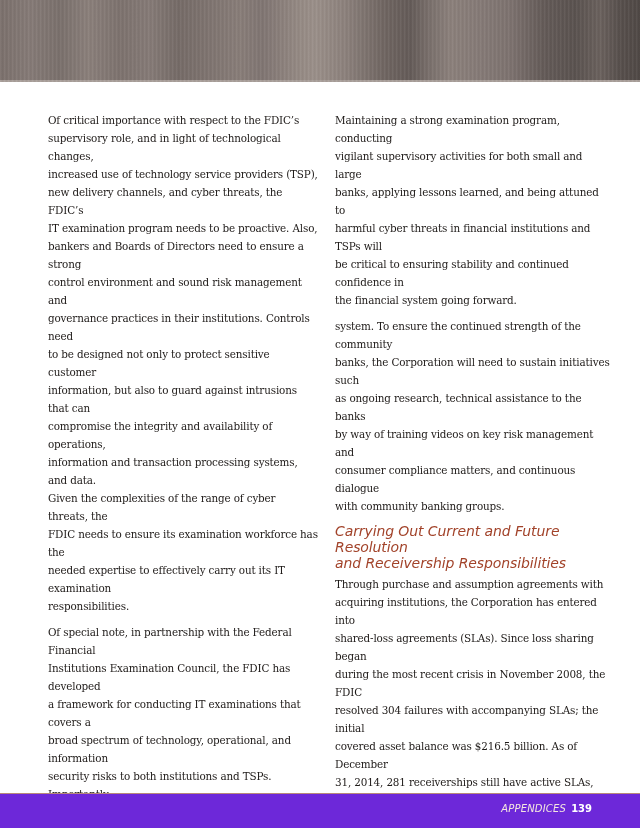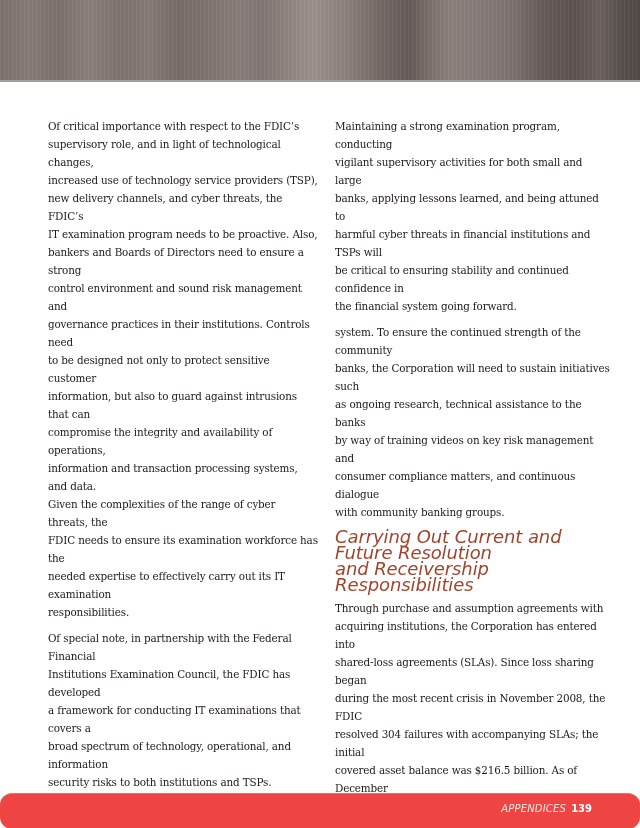--- a/index.html
+++ b/index.html
@@ -26,30 +26,30 @@
   }
   .header-band .edge {
     position: absolute; left: 0; bottom: 0; width: 100%; height: 2px; background: #a99f9a;
   }
   .col {
     position: absolute; top: 111px;
     font-size: 10.4px; line-height: 18px; letter-spacing: -0.15px;
   }
   .col.left { left: 48px; width: 270px; }
   .col.right { left: 335px; width: 276px; top: 111px; }
-  .col p { margin: 6px 0 8px 0; white-space: pre-line; }
+  .col p { margin: 0 0 8px 0; white-space: pre-line; }
   .section-heading {
     font-family: "DejaVu Sans", "Liberation Sans", sans-serif;
     font-style: italic; font-weight: normal;
-    color: #a2432a; font-size: 18px; line-height: 16px;
+    color: #a2432a; font-size: 14px; line-height: 16px;
     margin: 2px 0 4px 0; white-space: pre-line; letter-spacing: -0.1px;
   }
   .footer-band {
     position: absolute; left: 0; top: 793px; width: 640px; height: 35px;
-    background: #ef4444; border-top: 1px solid #b8877a; border-radius: 12px;
+    background: #6d28d9; border-top: 1px solid #b8877a;
   }
   .footer-text {
     position: absolute; right: 48px; top: 9px;
     font-family: "DejaVu Sans", "Liberation Sans", sans-serif;
     font-size: 10px; color: #f4e6e0;
   }
   .footer-text .section { font-style: italic; letter-spacing: 0.2px; }
   .footer-text .page { font-weight: bold; margin-left: 5px; color: #ffffff; }
 </style>
 </head>

